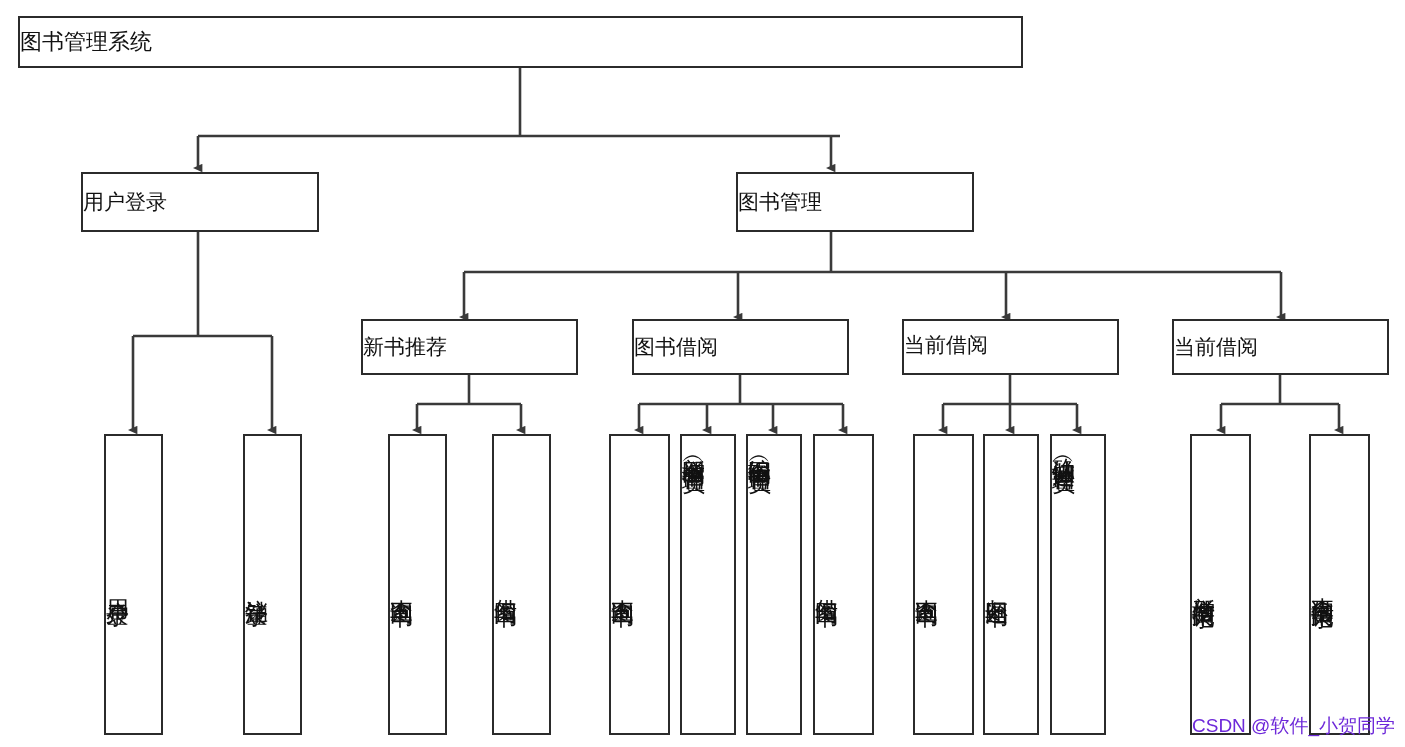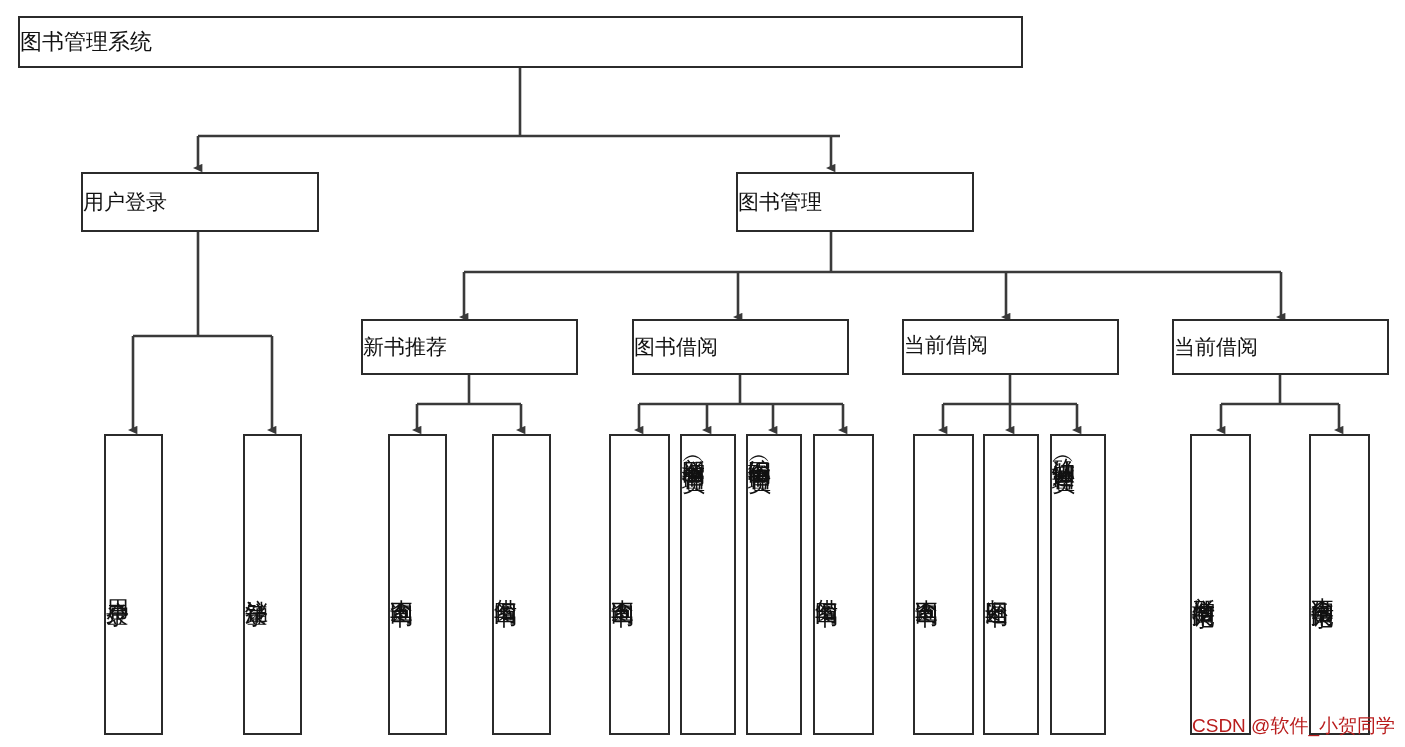--- a/index.html
+++ b/index.html
@@ -67,21 +67,21 @@
   }
   .node.vert.mid {
     align-items: center;
     padding-top: 0;
   }
   #watermark {
     position: absolute;
     left: 1192px;
     top: 713px;
     font-size: 19px;
-    color: #b91c1c;
+    color: #6d28d9;
     white-space: nowrap;
     z-index: 5;
   }
 </style>
 </head>
 <body>
 
 <div id="canvas">
 
   <svg id="edges" viewBox="0 0 1405 747" xmlns="http://www.w3.org/2000/svg">

